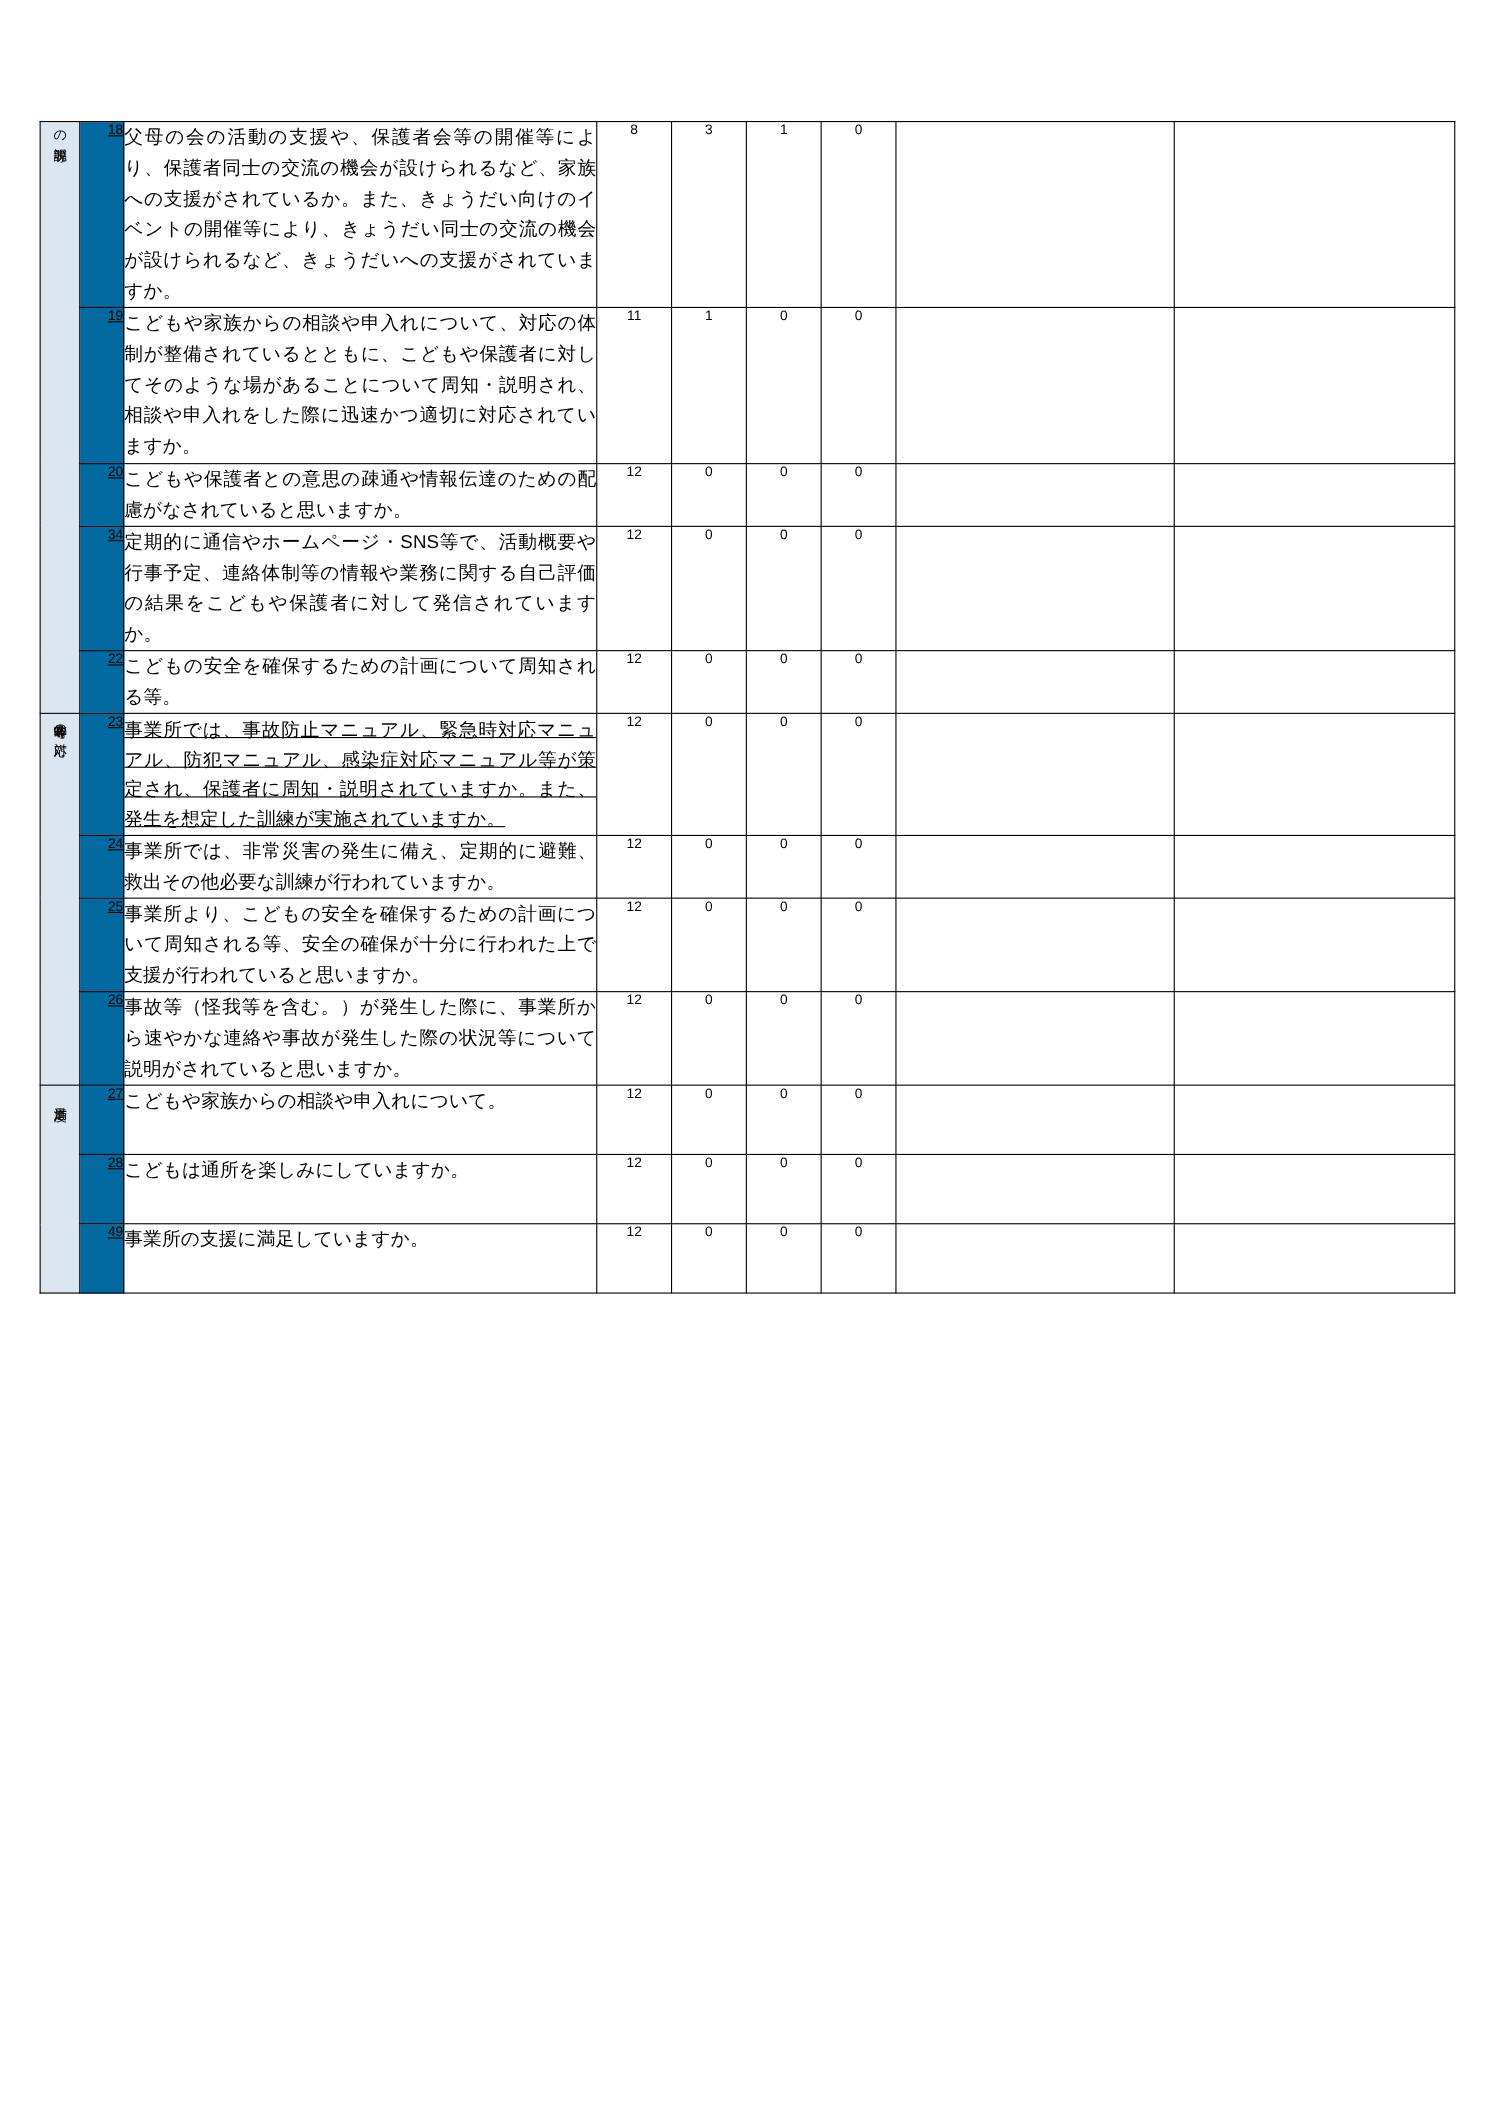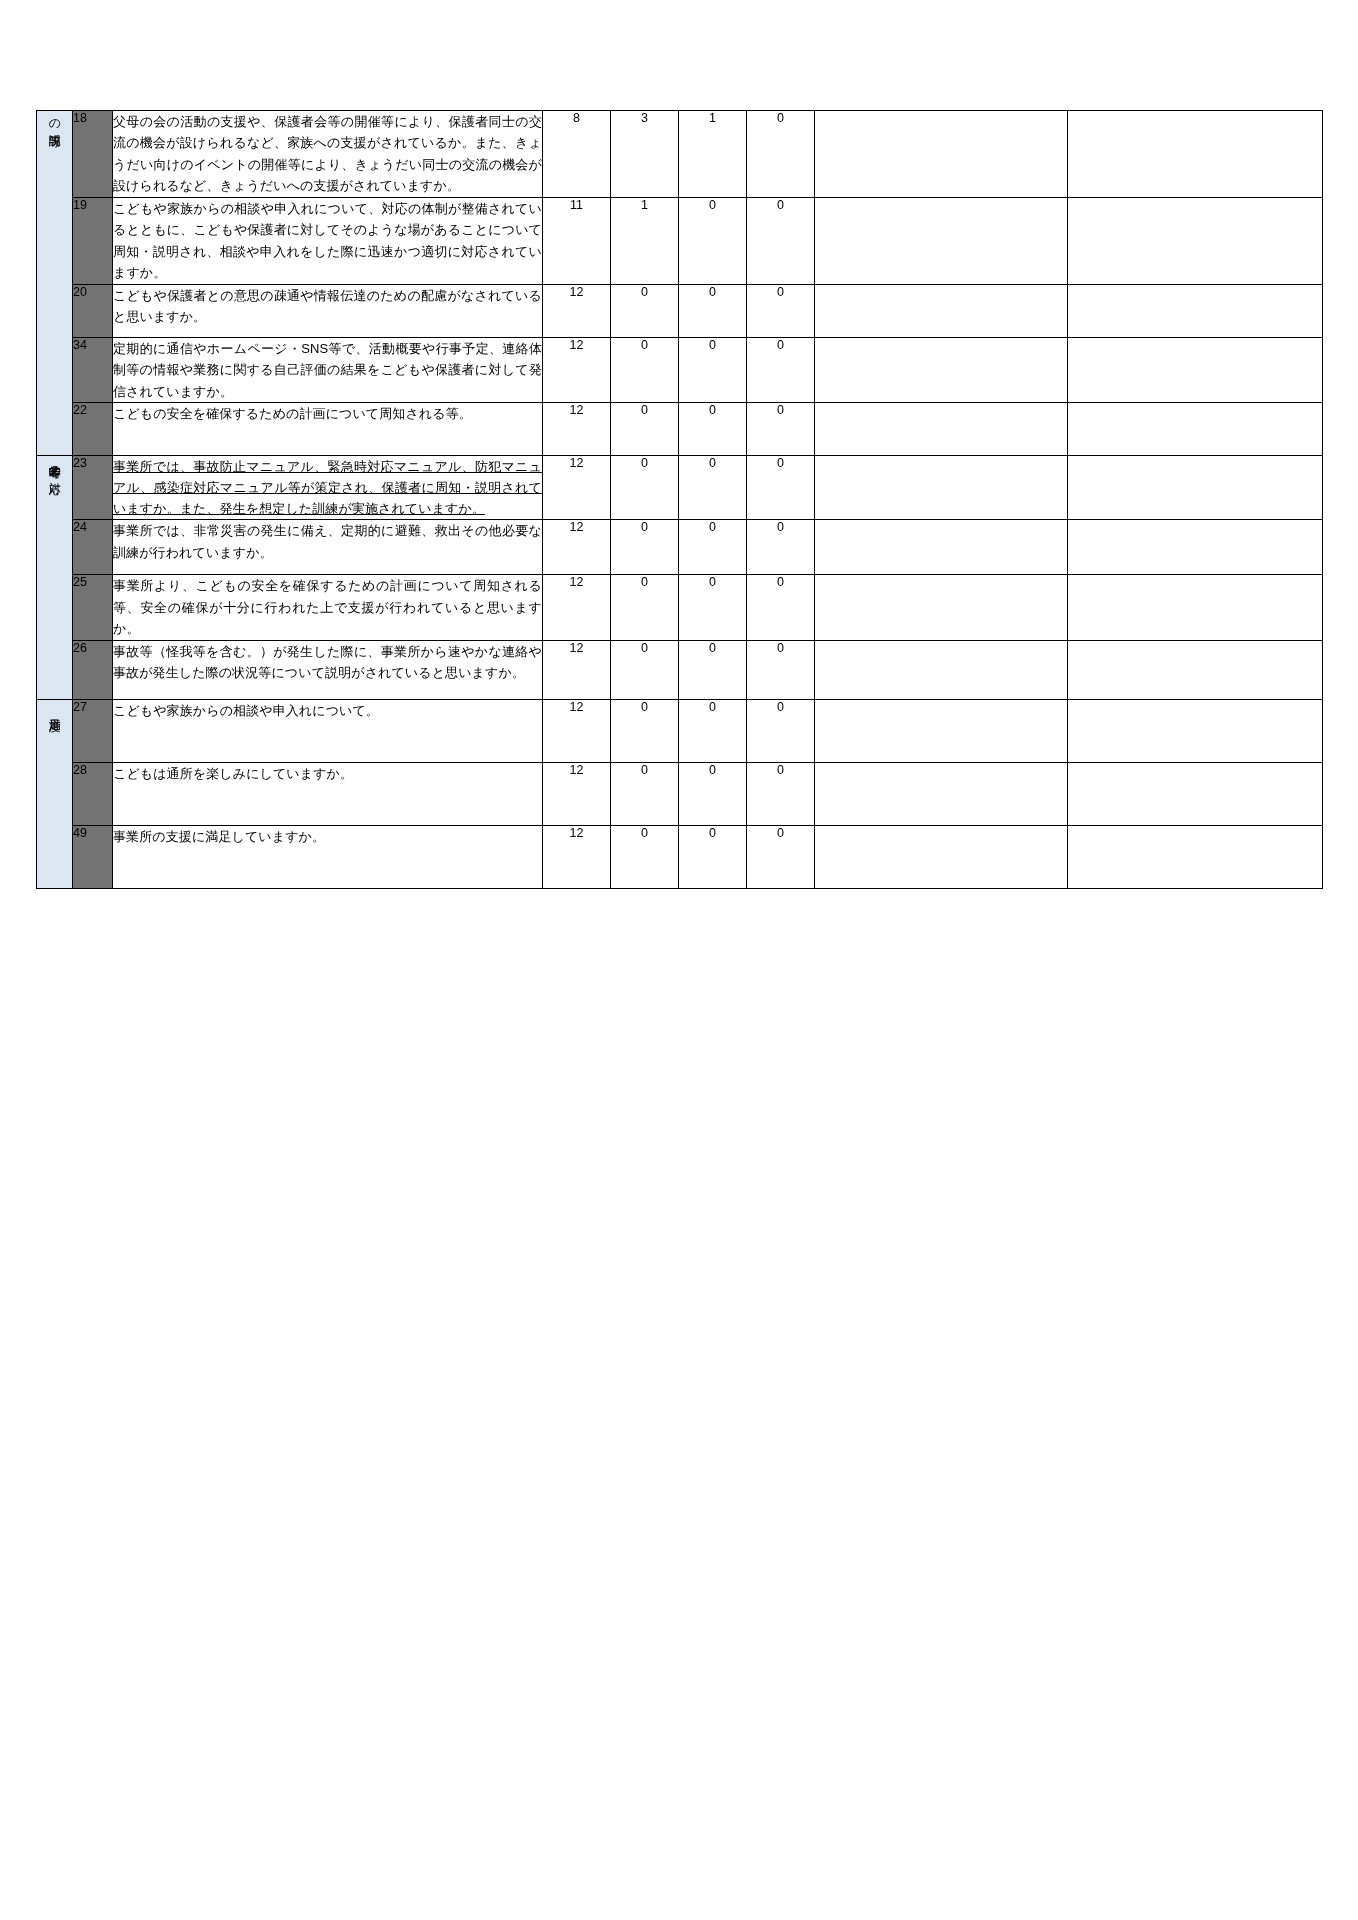--- a/index.html
+++ b/index.html
@@ -59,27 +59,28 @@
     padding: 4px 0;
   }
   td.cat .vert {
     display: inline-block;
     writing-mode: vertical-rl;
     text-orientation: upright;
     white-space: nowrap;
     line-height: 1.55;
   }
   td.no {
-    background: #737373;
-    text-align: left;
+    background: #0369a1;
+    text-align: right;
     vertical-align: middle;
     font-size: 12.5px;
+    text-decoration: underline;
   }
   td.q {
-    font-size: 13px;
+    font-size: 17px;
     line-height: 1.65;
     padding: 6px 7px 4px 7px;
     text-align: justify;
     letter-spacing: 0.1px;
     margin-top: 20px;
   }
   td.num {
     text-align: center;
     vertical-align: bottom;
     font-size: 12.5px;

